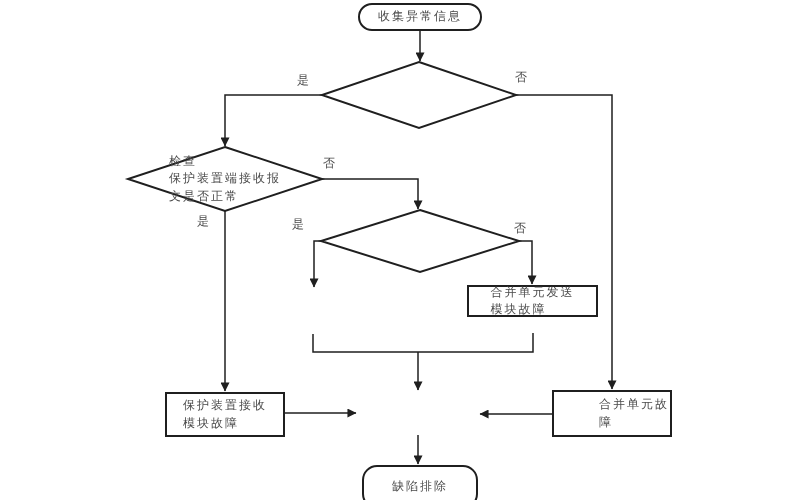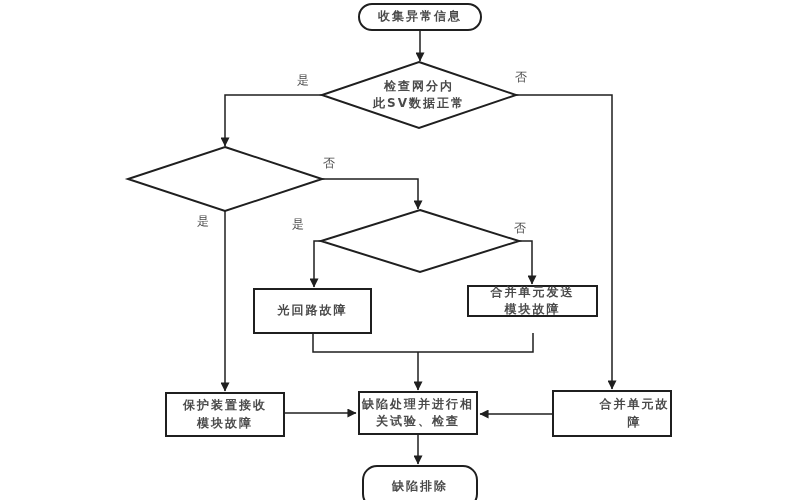--- a/index.html
+++ b/index.html
@@ -4,22 +4,22 @@
 <style>
   html,body { margin:0; padding:0; background:#fff; }
   .canvas {
     position:relative; width:800px; height:500px; background:#ffffff;
     font-family:"DejaVu Sans", sans-serif; overflow:hidden;
   }
   .edges { position:absolute; left:0; top:0; width:800px; height:500px; }
   .node {
     position:absolute; box-sizing:border-box;
     display:flex; align-items:center; justify-content:center;
-    text-align:center; color:#4a4a4a; font-size:12px; line-height:1.45;
-    letter-spacing:2px; white-space:pre-line;font-weight:bold;
+    text-align:left; color:#4a4a4a; font-size:12px; line-height:1.45;
+    letter-spacing:2px; white-space:pre-line;
   }
   .box { border:2px solid #1f1f1f; background:#ffffff; }
   .stadium { border:2px solid #1f1f1f; background:#ffffff; border-radius:15px; }
   .dlabel { background:transparent; }
   .elabel {
     position:absolute; color:#4a4a4a; font-size:12px; letter-spacing:0;
     background:#ffffff; padding:0 1px;
   }
 </style>
 </head>
@@ -49,35 +49,33 @@
     <path d="M418 352 L418 390" fill="none" stroke="#1f1f1f" stroke-width="1.5" marker-end="url(#arrow)"></path>
     <path d="M285 413 L356 413" fill="none" stroke="#1f1f1f" stroke-width="1.5" marker-end="url(#arrow)"></path>
     <path d="M552 414 L480 414" fill="none" stroke="#1f1f1f" stroke-width="1.5" marker-end="url(#arrow)"></path>
     <path d="M418 435 L418 464" fill="none" stroke="#1f1f1f" stroke-width="1.5" marker-end="url(#arrow)"></path>
   </svg>
 
   <div class="node stadium" style="left:358px; top:3px; width:124px; height:28px;">收集异常信息</div>
 
   <div class="node stadium" style="left:362px; top:465px; width:116px; height:44px;">缺陷排除</div>
 
-  <div class="node dlabel" style="left:334px; top:75px; width:170px; height:40px;">检查网分内
-此SV数据正常</div>
+
+  <div class="node dlabel" style="left:145px; top:153px; width:160px; height:52px;">检查
+保护装置端接收报
+文是否正常</div>
 
 
-
-  <div class="node box" style="left:253px; top:288px; width:119px; height:46px;">光回路故障</div>
 
   <div class="node box" style="left:467px; top:285px; width:131px; height:32px;">合并单元发送
 模块故障</div>
 
   <div class="node box" style="left:165px; top:392px; width:120px; height:45px;">保护装置接收
 模块故障</div>
 
-  <div class="node box" style="left:358px; top:391px; width:120px; height:44px;">缺陷处理并进行相
-关试验、检查</div>
 
   <div class="node box" style="left:552px; top:390px; width:120px; height:47px;padding-left:45px;">合并单元故障</div>
 
   <div class="elabel" style="left:296px; top:72px;">是</div>
   <div class="elabel" style="left:514px; top:69px;">否</div>
   <div class="elabel" style="left:322px; top:155px;">否</div>
   <div class="elabel" style="left:196px; top:213px;">是</div>
   <div class="elabel" style="left:291px; top:216px;">是</div>
   <div class="elabel" style="left:513px; top:220px;">否</div>
 

